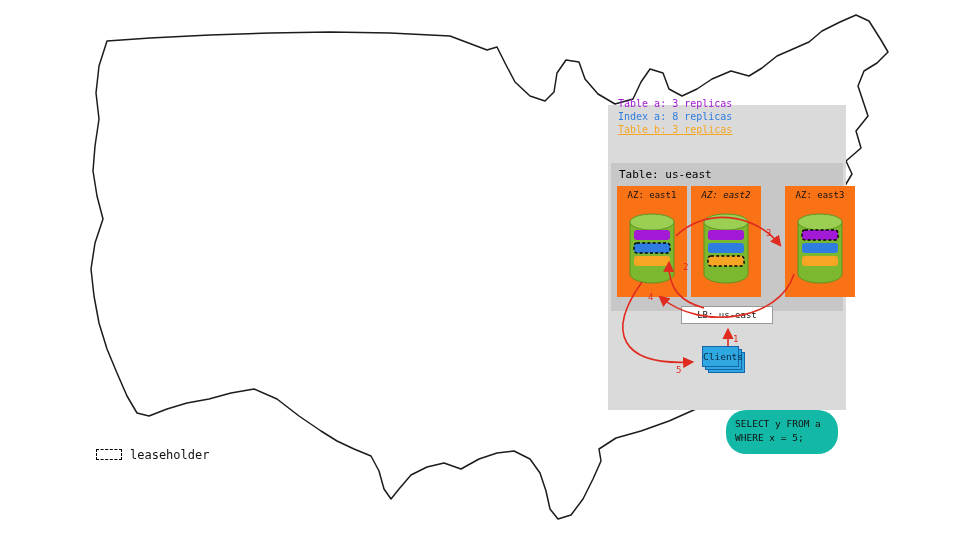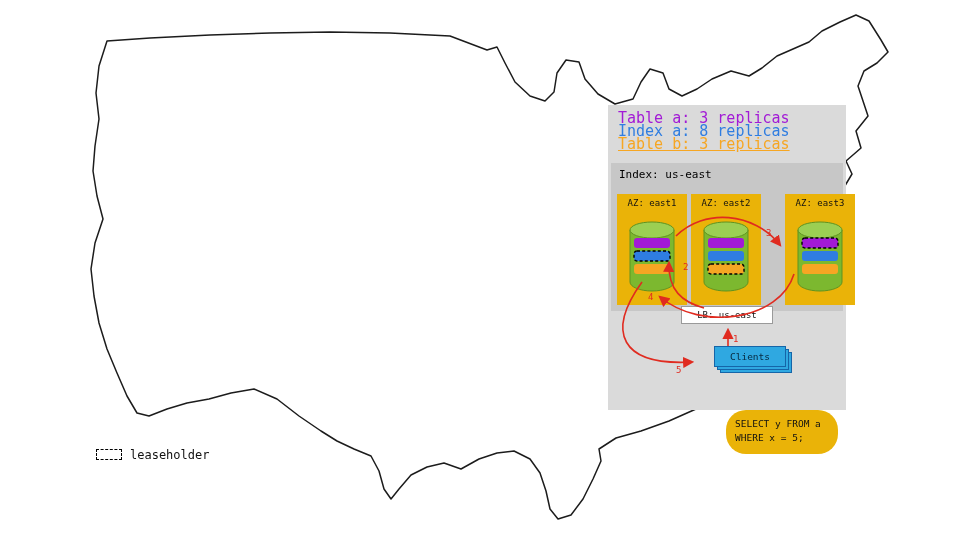--- a/index.html
+++ b/index.html
@@ -8,53 +8,53 @@
     font-family:"DejaVu Sans Mono","Liberation Mono",monospace;color:#111;
   }
   svg{display:block;}
   .abs{position:absolute;}
   
   #map-svg{position:absolute;left:0;top:0;}
   .us-outline{fill:#ffffff;stroke:#1c1c1c;stroke-width:1.5;stroke-linejoin:round;}
   
   #panel{left:608px;top:105px;width:238px;height:305px;background:#dadada;}
   
-  #legend{left:618px;top:112px;width:220px;font-size:15px;line-height:13px;}
+  #legend{left:618px;top:97px;width:220px;font-size:10px;line-height:13px;}
   .legend-item{display:block;white-space:pre;}
   .legend-item.l0{color:var(--table-a);}
   .legend-item.l1{color:var(--index-a);}
   .legend-item.l2{color:var(--table-b);text-decoration:underline;}
   
   #region{left:611px;top:163px;width:232px;height:148px;background:#c7c7c7;}
   #region-title{position:absolute;left:8px;top:5px;font-size:11px;color:#000;}
-  .az-box{position:absolute;top:31px;width:70px;height:111px;background:#eab308;}
+  .az-box{position:absolute;top:23px;width:70px;height:111px;background:#f97316;}
   .az-box.a0{left:6px;}
-  .az-box.a1{left:80px;}
+  .az-box.a1{left:80px;font-style:italic;}
   .az-box.a2{left:154px;margin-left:20px;}
   .az-label{position:absolute;top:4px;left:0;width:100%;text-align:center;font-size:9px;color:#111;}
   .cyl{position:absolute;left:10px;top:26px;}
   .cyl-body{fill:var(--cyl-body);stroke:var(--cyl-stroke);stroke-width:1;}
   .cyl-top{fill:var(--cyl-top);stroke:var(--cyl-stroke);stroke-width:1;}
   .band{stroke:none;}
   .band.bt{fill:var(--table-a);}
   .band.bi{fill:var(--index-a);}
   .band.bb{fill:var(--table-b);}
   .band.leaseholder{stroke:#000;stroke-width:1.4;stroke-dasharray:3 2.2;}
   
   #lb{left:681px;top:306px;width:92px;height:18px;background:#ffffff;border:1px solid #9a9a9a;
       box-sizing:border-box;text-align:center;font-size:9px;line-height:16px;}
   
   #clients{left:698px;top:346px;width:56px;height:21px;}
-  #clients .sheet{position:absolute;left:16px;top:0;width:72px;height:21px;background:var(--clients-fill);
+  #clients .sheet{position:absolute;left:4px;top:0;width:37px;height:21px;background:var(--clients-fill);
       border:1px solid var(--clients-border);box-sizing:border-box;}
   #clients .s2{transform:translate(3px,3px);z-index:1;}
   #clients .s3{transform:translate(6px,6px);z-index:0;}
   #clients .s1{z-index:2;text-align:center;font-size:9.5px;line-height:19px;color:#06283f;}
   
-  #sql{left:726px;top:410px;width:112px;height:44px;background:#eab308;box-sizing:border-box;
+  #sql{left:726px;top:410px;width:112px;height:44px;background:#14b8a6;box-sizing:border-box;
        padding:7px 9px;font-size:9.5px;line-height:14px;white-space:pre;border-radius:20px;}
   
   #key-swatch{left:96px;top:449px;width:26px;height:11px;background:#fff;border:1.6px dashed #000;box-sizing:border-box;}
   #key-label{left:130px;top:450px;font-size:12px;line-height:11px;}
   
   #arrows-svg{position:absolute;left:0;top:0;pointer-events:none;}
   .arrow{fill:none;stroke:var(--arrow);stroke-width:1.6;}
   .arrow-num{position:absolute;color:var(--arrow);font-size:9px;z-index:5;}
   .n1{left:733px;top:334px;}
   .n2{left:683px;top:262px;}
@@ -89,21 +89,21 @@
 
   <div id="panel" class="abs"></div>
 
   <div id="legend" class="abs">
     <span class="legend-item l0">Table a: 3 replicas</span>
     <span class="legend-item l1">Index a: 8 replicas</span>
     <span class="legend-item l2">Table b: 3 replicas</span>
   </div>
 
   <div id="region" class="abs">
-    <div id="region-title">Index: us-east</div>
+    <div id="region-title">Table: us-east</div>
 
     <div class="az-box a0">
       <div class="az-label">AZ: east1</div>
       <svg class="cyl" width="50" height="74" viewBox="0 0 50 74">
         <path class="cyl-body" d="M3,10 L3,62 A22,9 0 0 0 47,62 L47,10 Z"></path>
         <ellipse class="cyl-top" cx="25" cy="10" rx="22" ry="8"></ellipse>
         <rect class="band bt" x="7" y="18" width="36" height="10" rx="3"></rect>
         <rect class="band bi leaseholder" x="7" y="31" width="36" height="10" rx="3"></rect>
         <rect class="band bb" x="7" y="44" width="36" height="10" rx="3"></rect>
       </svg>

